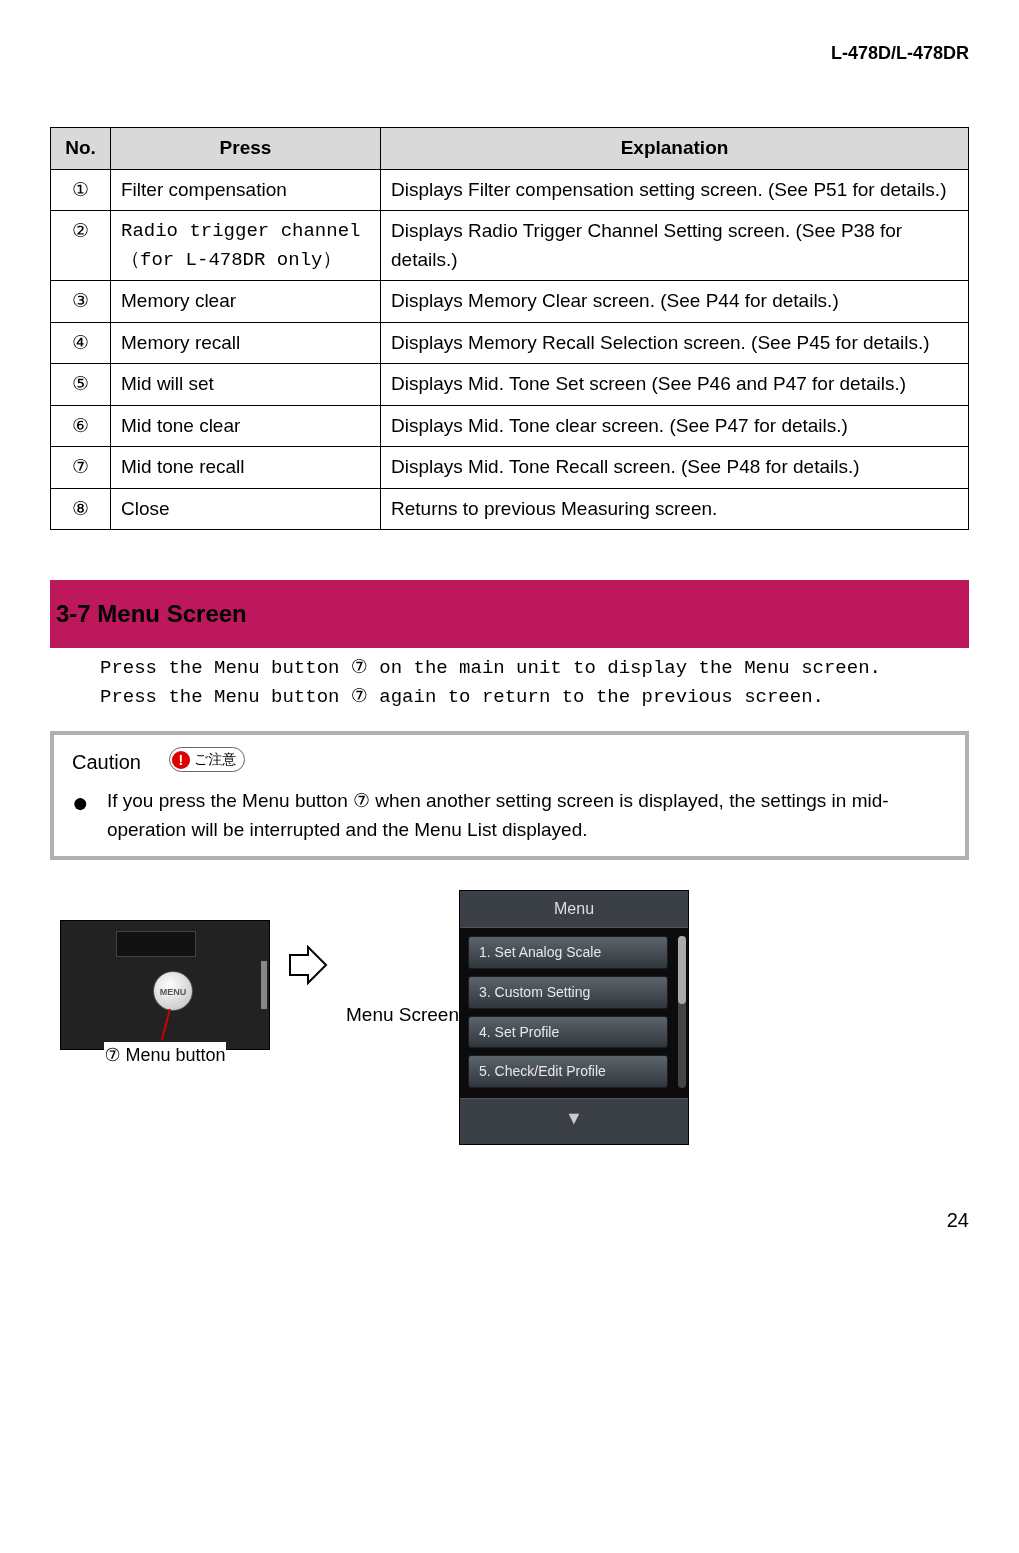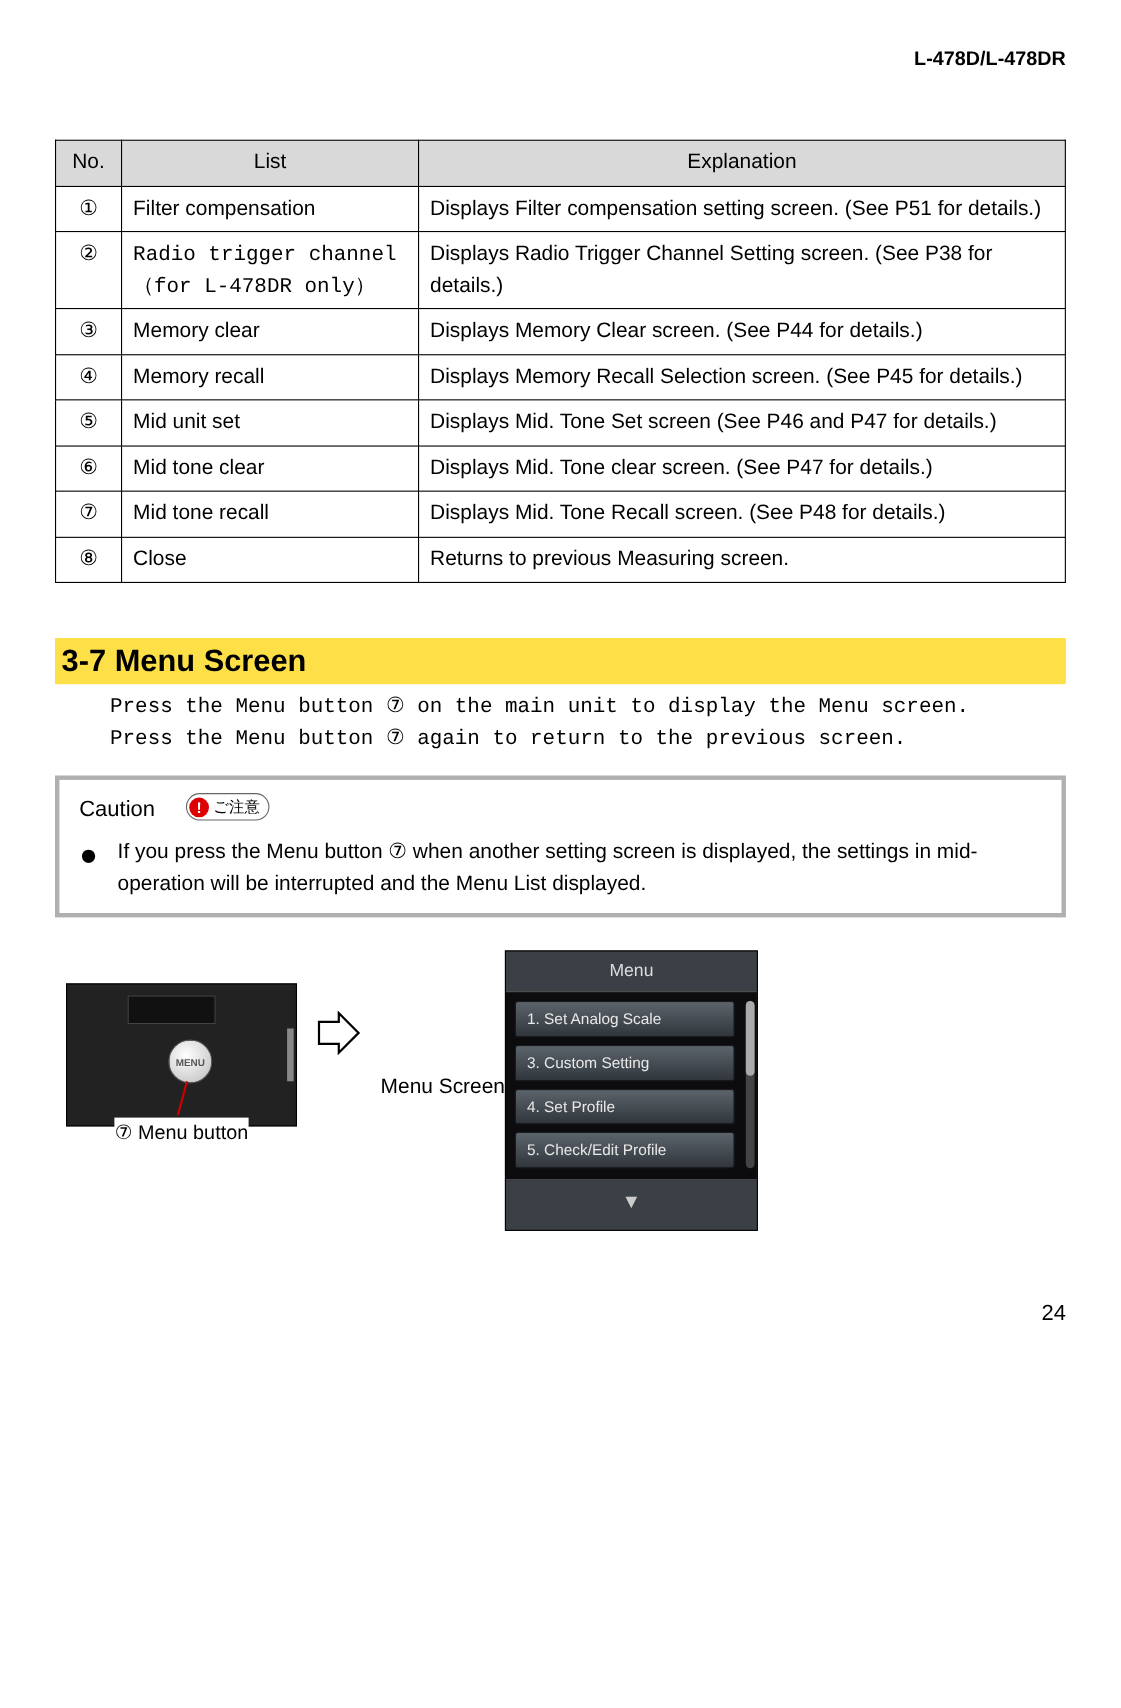--- a/index.html
+++ b/index.html
@@ -30,34 +30,34 @@
     table.spec th, table.spec td {
       border: 1px solid #000;
       padding: 6px 10px;
       vertical-align: top;
       text-align: left;
       font-weight: normal;
     }
     table.spec th {
       background: #d9d9d9;
       text-align: center;
-      font-weight: normal;
+      font-weight: bold;
     }
     table.spec td.no {
       text-align: center;
       width: 60px;
     }
     table.spec td.item {
       width: 270px;
     }
     .section-title-bar {
-      background: #fde047;
-      font-weight: bold;
-      font-size: 28px;
-      padding: 0 6px;
+      background: #be185d;
+      font-weight: bold;
+      font-size: 24px;
+      padding: 16px 6px;
       margin-bottom: 6px;
     }
     .section-body {
       padding-left: 50px;
       margin-bottom: 14px;
       font-family: Liberation Mono, monospace;
     }
     .caution-box {
       border: 4px solid #b0b0b0;
       padding: 12px 18px;
@@ -247,21 +247,21 @@
   </style>
 </head>
 <body>
 
 <div class="header-model">L-478D/L-478DR</div>
 
 <table class="spec">
   <thead>
     <tr>
       <th>No.</th>
-      <th>List</th>
+      <th>Press</th>
       <th>Explanation</th>
     </tr>
   </thead>
   <tbody id="table-body">
       <tr>
         <td class="no">①</td>
         <td class="item" style="white-space: pre-line;">Filter compensation</td>
         <td>Displays Filter compensation setting screen. (See P51 for details.)</td>
       </tr>
       <tr>
@@ -275,21 +275,21 @@
         <td class="item" style="white-space: pre-line;">Memory clear</td>
         <td>Displays Memory Clear screen. (See P44 for details.)</td>
       </tr>
       <tr>
         <td class="no">④</td>
         <td class="item" style="white-space: pre-line;">Memory recall</td>
         <td>Displays Memory Recall Selection screen. (See P45 for details.)</td>
       </tr>
       <tr>
         <td class="no">⑤</td>
-        <td class="item" style="white-space: pre-line;">Mid unit set</td>
+        <td class="item" style="white-space: pre-line;">Mid will set</td>
         <td>Displays Mid. Tone Set screen (See P46 and P47 for details.)</td>
       </tr>
       <tr>
         <td class="no">⑥</td>
         <td class="item" style="white-space: pre-line;">Mid tone clear</td>
         <td>Displays Mid. Tone clear screen. (See P47 for details.)</td>
       </tr>
       <tr>
         <td class="no">⑦</td>
         <td class="item" style="white-space: pre-line;">Mid tone recall</td>

